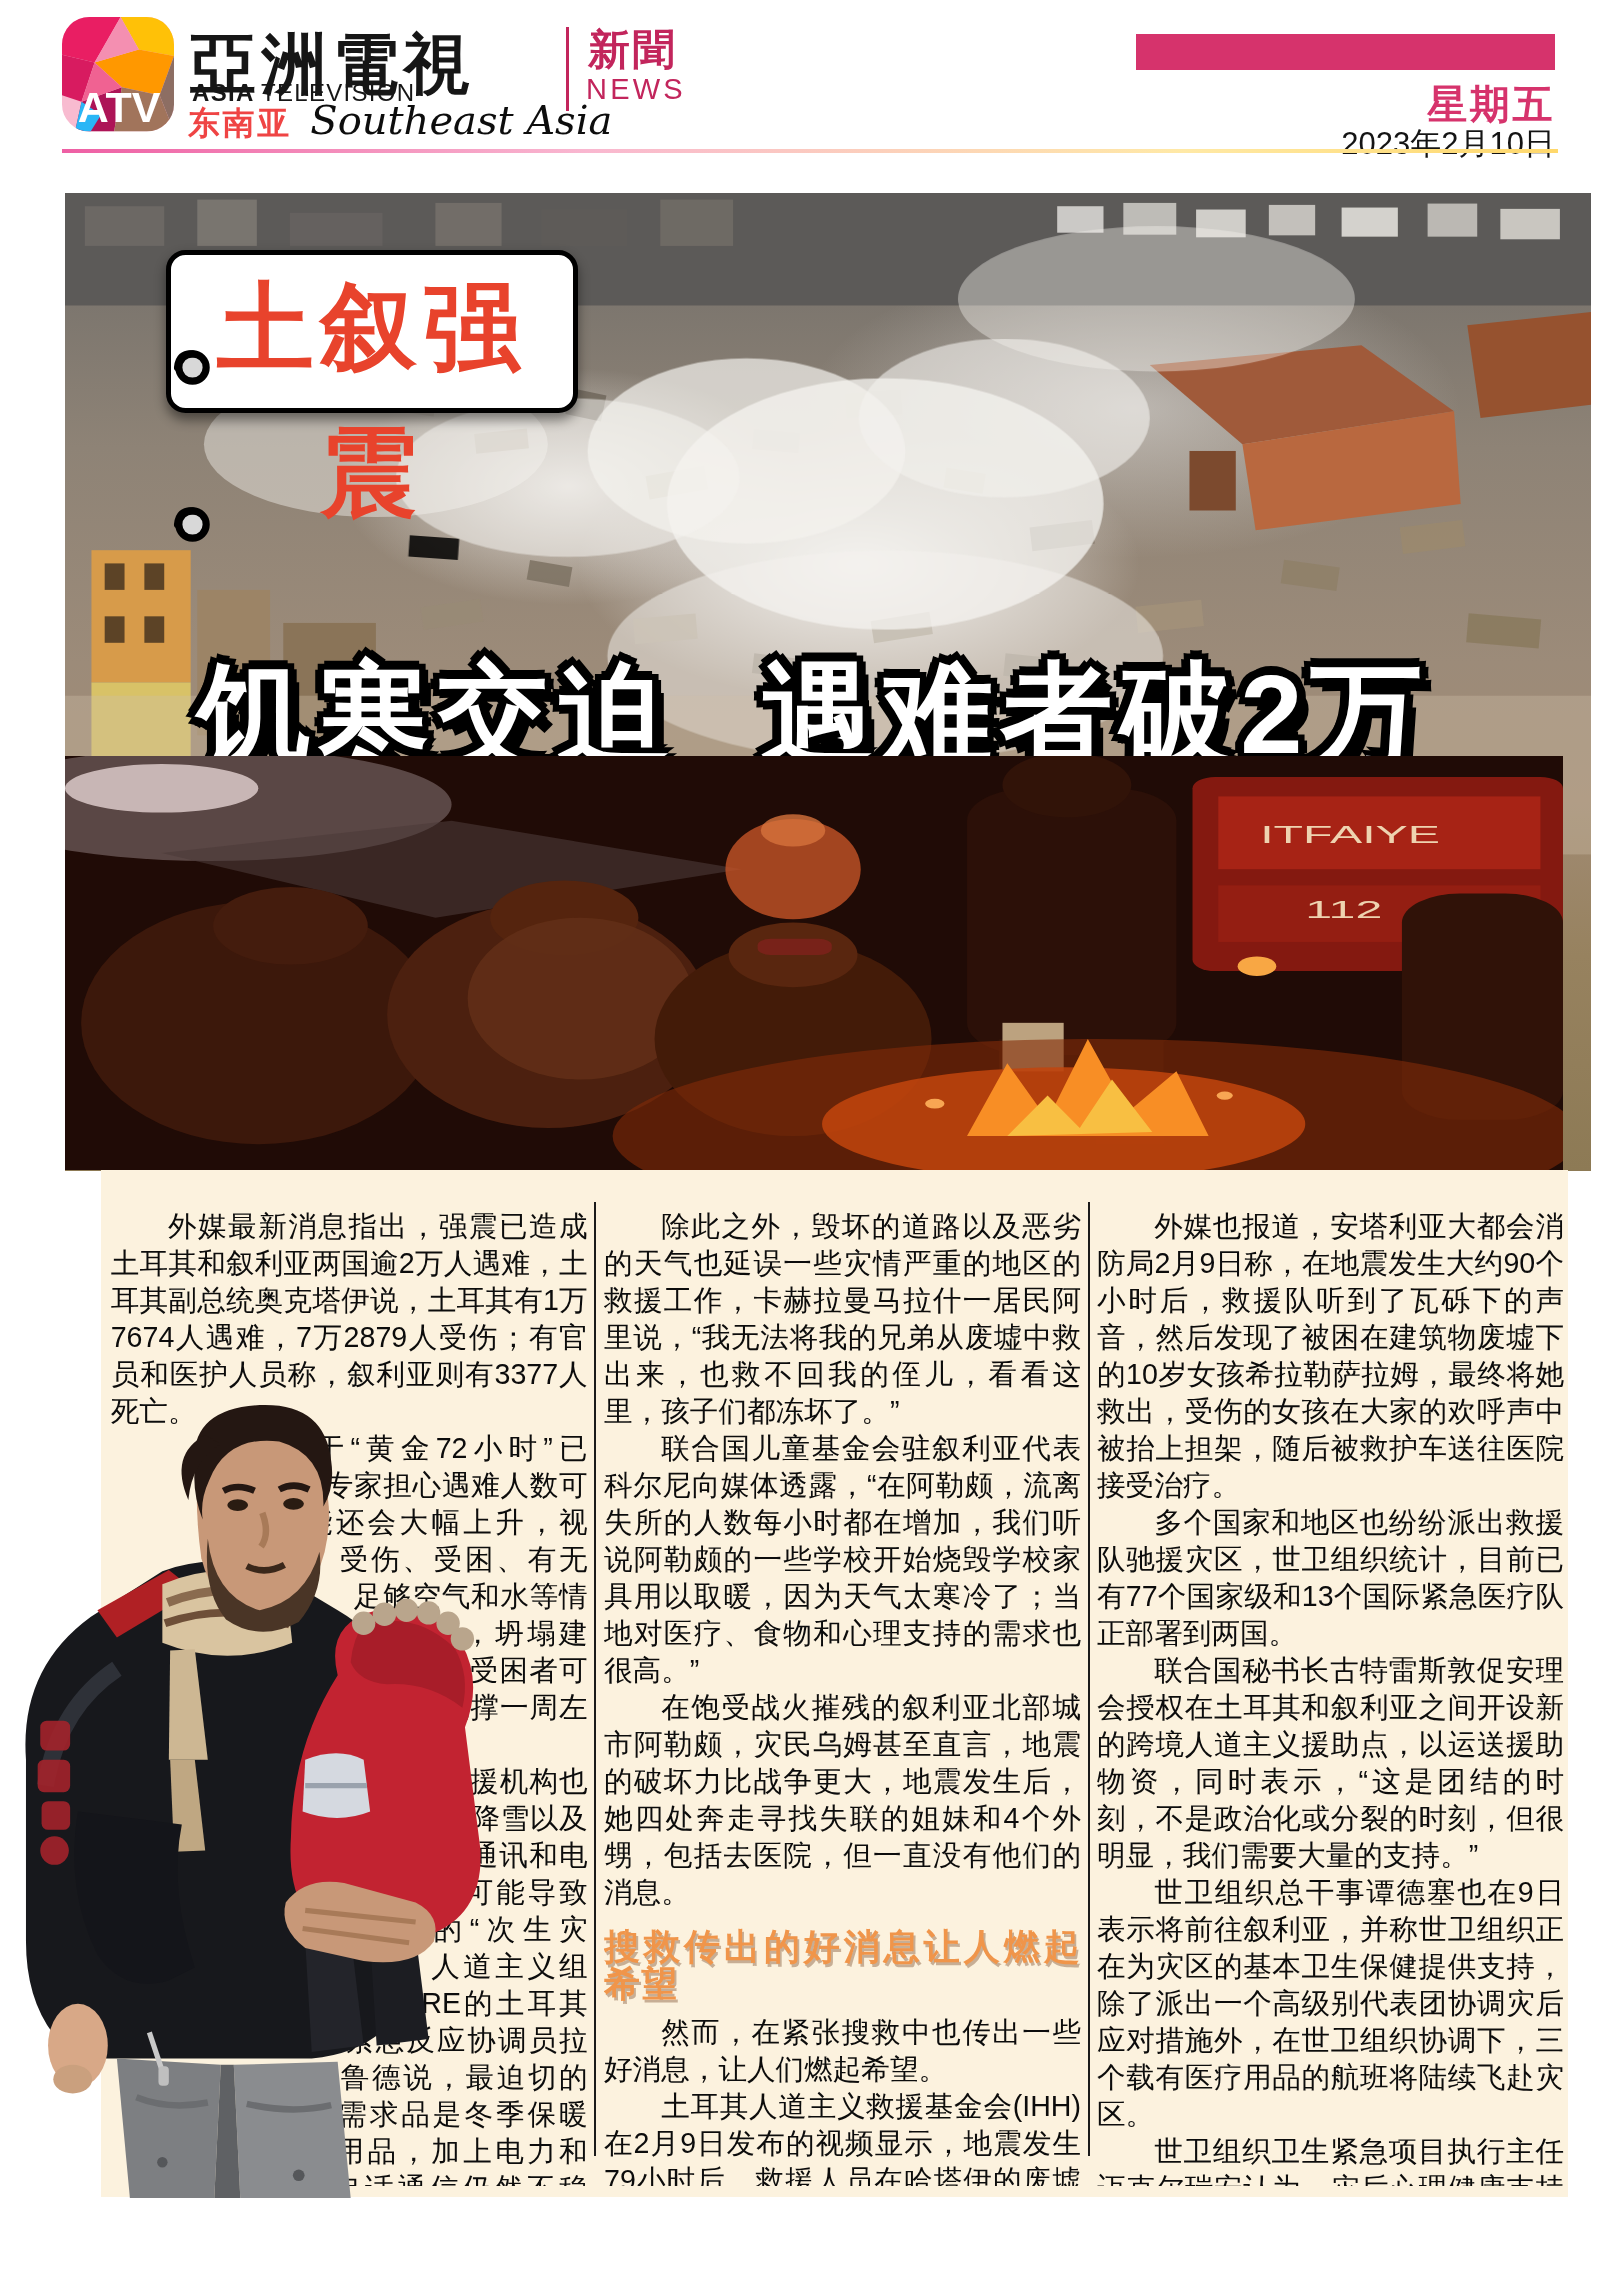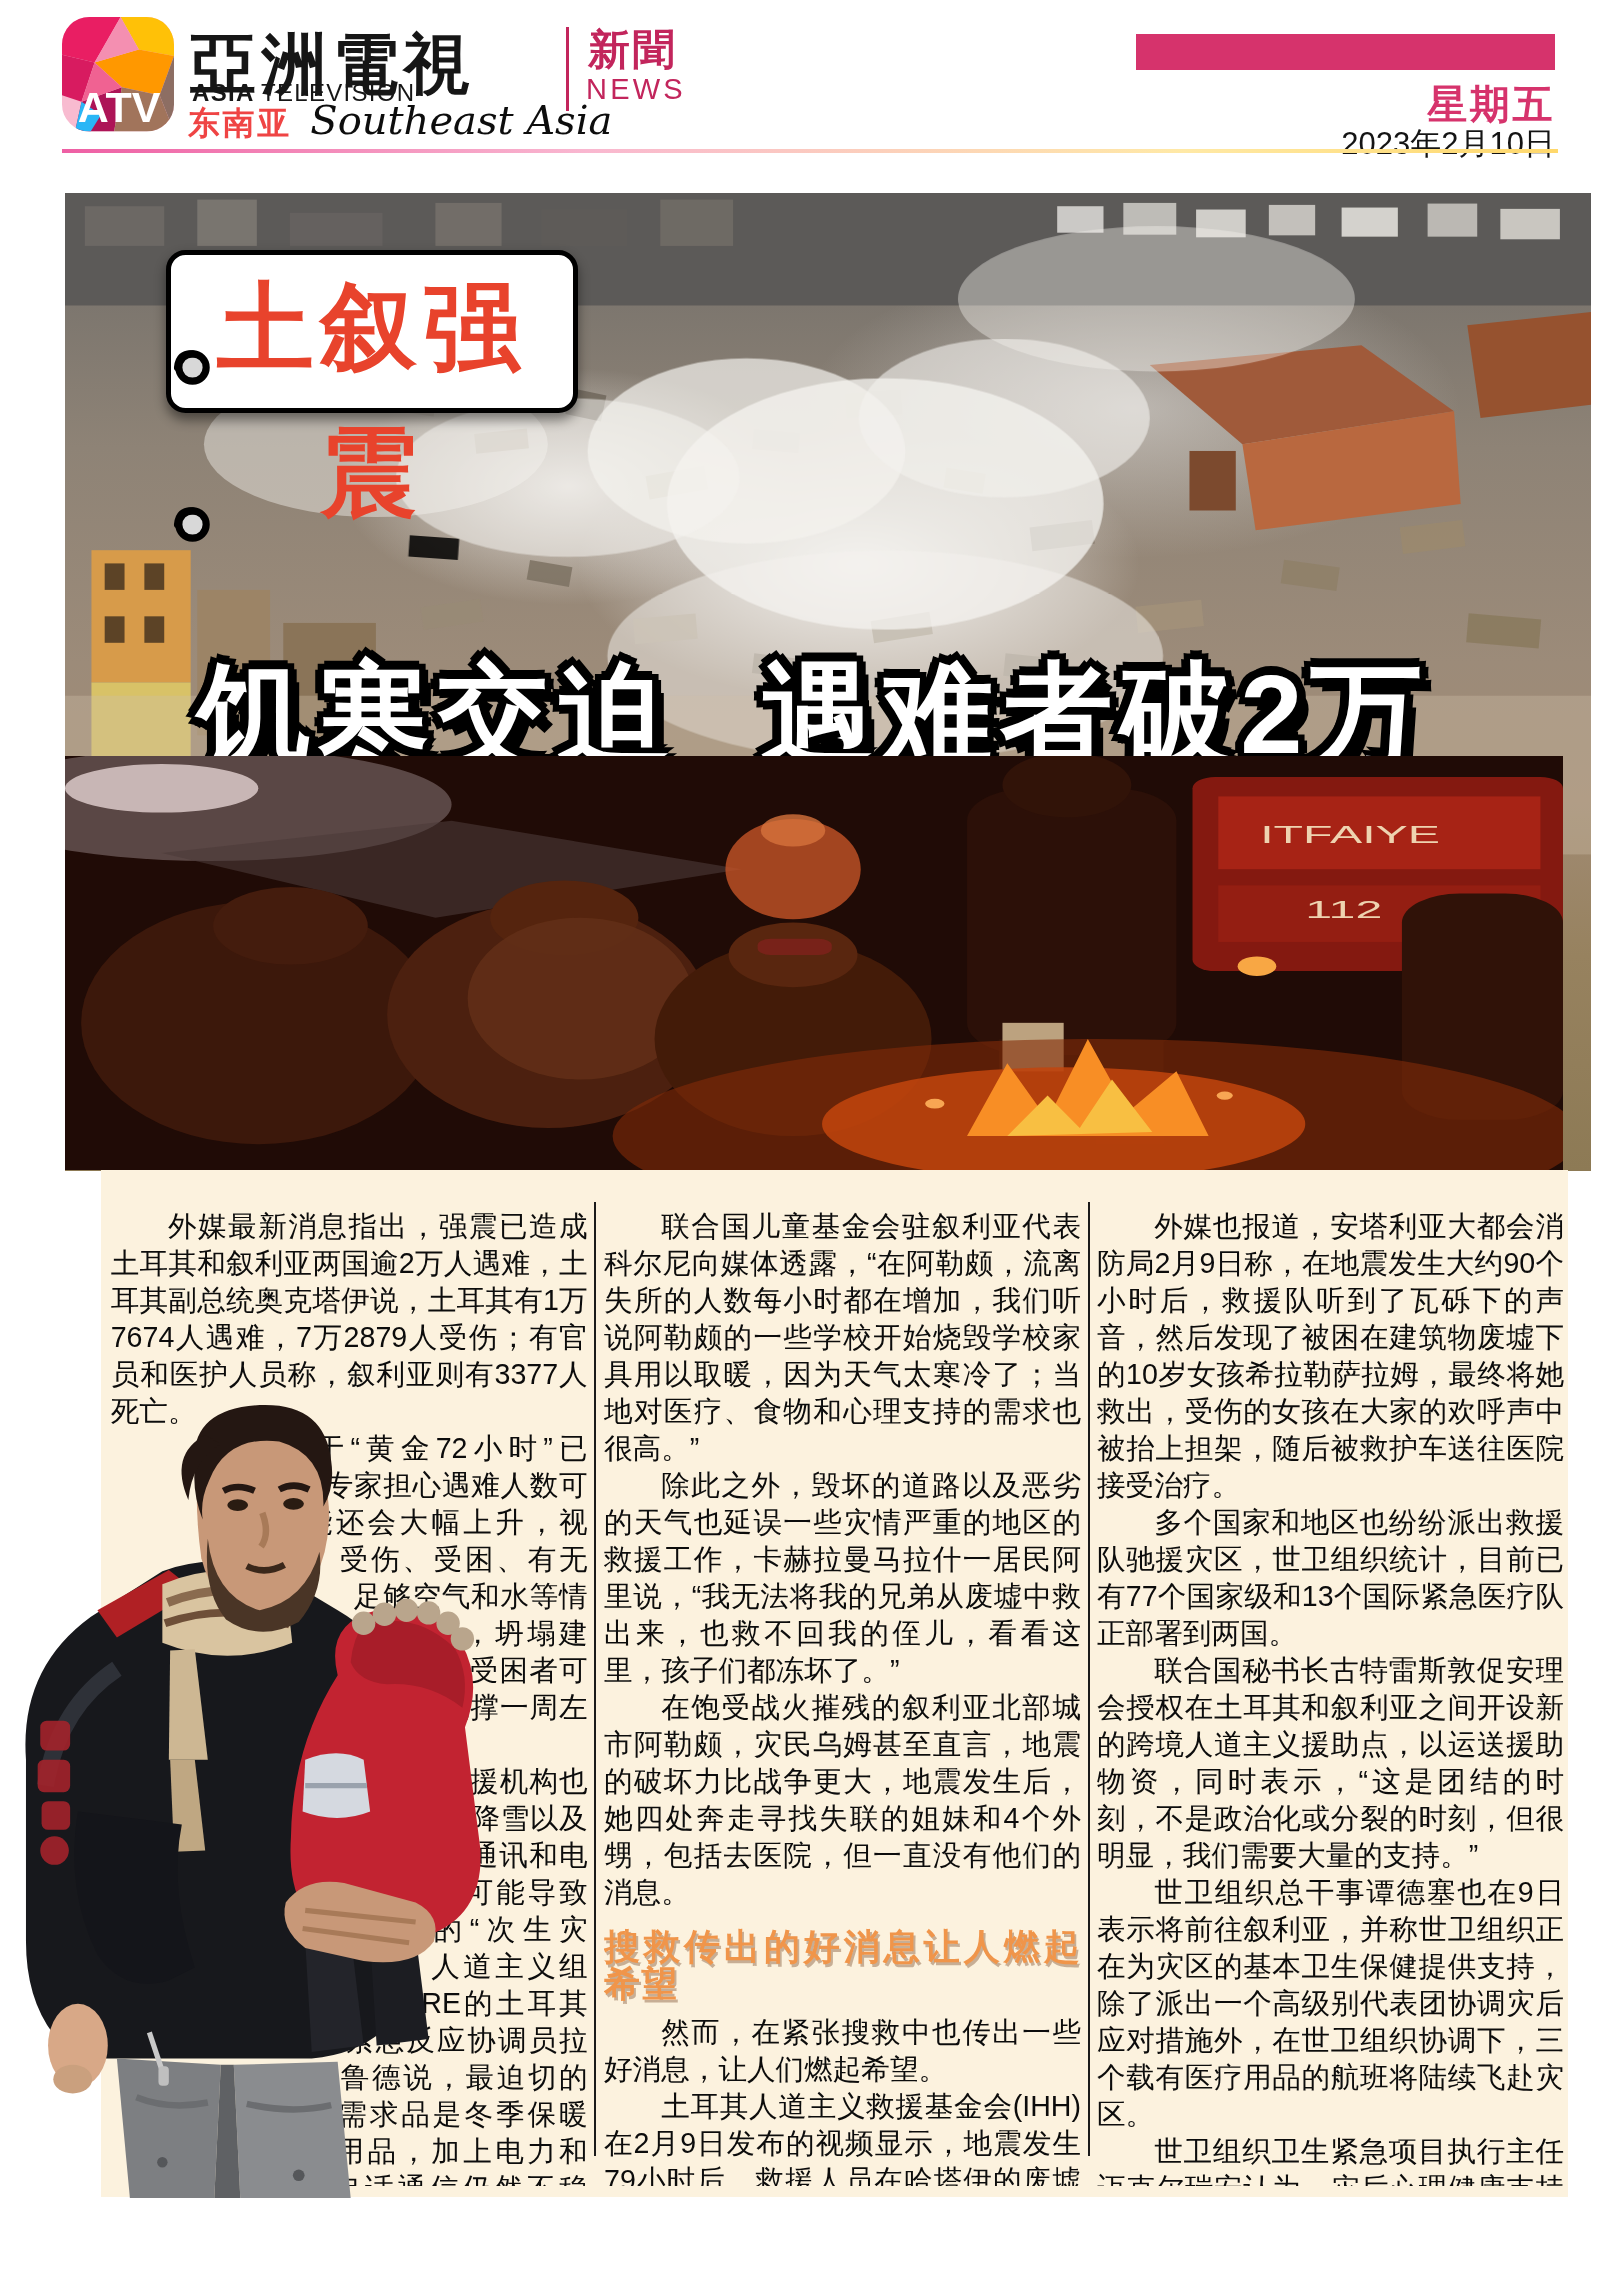--- a/index.html
+++ b/index.html
@@ -287,22 +287,22 @@
     <div class="divider div2"></div>
 
     <div class="col col1">
       <p>外媒最新消息指出，强震已造成土耳其和叙利亚两国逾2万人遇难，土耳其副总统奥克塔伊说，土耳其有1万7674人遇难，7万2879人受伤；有官员和医护人员称，叙利亚则有3377人死亡。</p>
       <div class="photo-spacer"></div>
       <p>由于“黄金72小时”已过，专家担心遇难人数可能还会大幅上升，视受伤、受困、有无足够空气和水等情况而定，坍塌建筑中的受困者可能只能撑一周左右。</p>
       <p>救援机构也警告，降雪以及缺水、通讯和电力供应可能导致致命的“次生灾难”，人道主义组织CARE的土耳其紧急反应协调员拉鲁德说，最迫切的需求品是冬季保暖用品，加上电力和电话通信仍然不稳定，许多人整夜都呆在车里。</p>
     </div>
 
     <div class="col col2">
+      <p>除此之外，毁坏的道路以及恶劣的天气也延误一些灾情严重的地区的救援工作，卡赫拉曼马拉什一居民阿里说，“我无法将我的兄弟从废墟中救出来，也救不回我的侄儿，看看这里，孩子们都冻坏了。”</p>
       <p>联合国儿童基金会驻叙利亚代表科尔尼向媒体透露，“在阿勒颇，流离失所的人数每小时都在增加，我们听说阿勒颇的一些学校开始烧毁学校家具用以取暖，因为天气太寒冷了；当地对医疗、食物和心理支持的需求也很高。”</p>
-      <p>除此之外，毁坏的道路以及恶劣的天气也延误一些灾情严重的地区的救援工作，卡赫拉曼马拉什一居民阿里说，“我无法将我的兄弟从废墟中救出来，也救不回我的侄儿，看看这里，孩子们都冻坏了。”</p>
       <p>在饱受战火摧残的叙利亚北部城市阿勒颇，灾民乌姆甚至直言，地震的破坏力比战争更大，地震发生后，她四处奔走寻找失联的姐妹和4个外甥，包括去医院，但一直没有他们的消息。</p>
       <div class="col-subhead">搜救传出的好消息让人燃起希望</div>
       <p>然而，在紧张搜救中也传出一些好消息，让人们燃起希望。</p>
       <p>土耳其人道主义救援基金会(IHH)在2月9日发布的视频显示，地震发生79小时后，救援人员在哈塔伊的废墟中救出了一名2岁男孩，另一段视频显示，在成功从倒塌建筑中救出一名小女孩后，戴着头盔、满身尘土的救援人员忍不住激动地哭泣。</p>
     </div>
 
     <div class="col col3">
       <p>外媒也报道，安塔利亚大都会消防局2月9日称，在地震发生大约90个小时后，救援队听到了瓦砾下的声音，然后发现了被困在建筑物废墟下的10岁女孩希拉勒萨拉姆，最终将她救出，受伤的女孩在大家的欢呼声中被抬上担架，随后被救护车送往医院接受治疗。</p>
       <p>多个国家和地区也纷纷派出救援队驰援灾区，世卫组织统计，目前已有77个国家级和13个国际紧急医疗队正部署到两国。</p>
       <p>联合国秘书长古特雷斯敦促安理会授权在土耳其和叙利亚之间开设新的跨境人道主义援助点，以运送援助物资，同时表示，“这是团结的时刻，不是政治化或分裂的时刻，但很明显，我们需要大量的支持。”</p>

